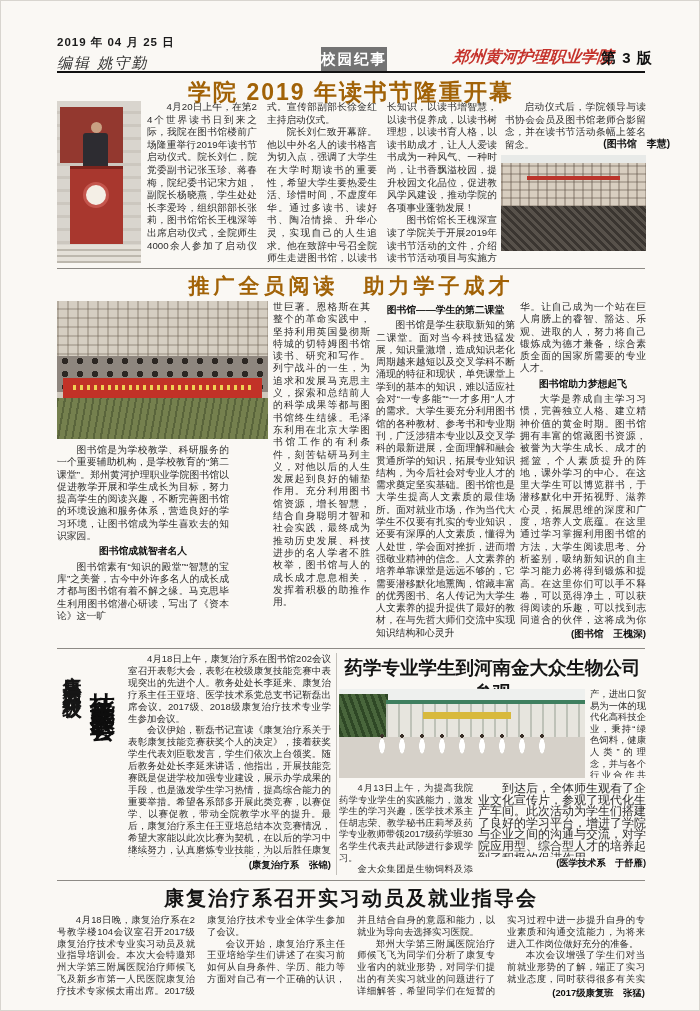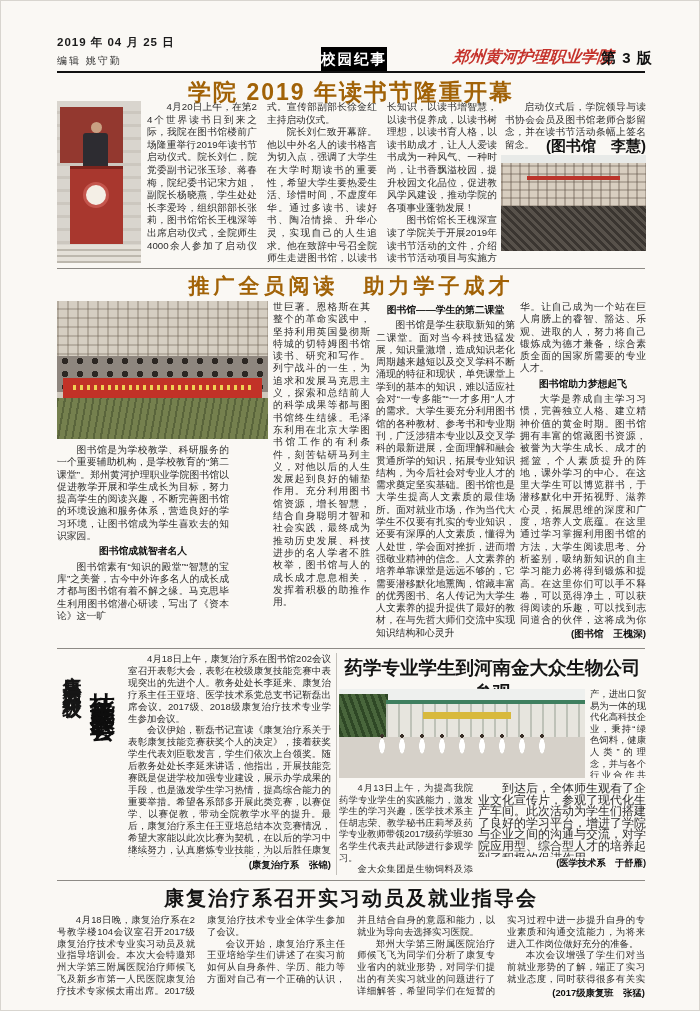--- a/index.html
+++ b/index.html
@@ -5,22 +5,22 @@
   * { box-sizing: border-box; margin: 0; padding: 0; }
   html,body { background:#b9b6b0; }
   .page {
     position: relative; width: 700px; height: 1011px;
     background: #faf8f4; border: 1px solid #d8d5cf;
     font-family: "Liberation Sans", sans-serif; color: #222;
     overflow: hidden; margin: 0 auto;
   }
   
   .hdr-date { position:absolute; left:56px; top:34px; font-size:11.5px; font-weight:bold; letter-spacing:1px; color:#1a1a1a; }
-  .hdr-editor { position:absolute; left:56px; top:53px; font-size:10px; color:#333; letter-spacing:2px; }
-  .hdr-badge { position:absolute; left:320px; top:46px; width:66px; height:24px; background:#000000; color:#fff;
+  .hdr-editor { position:absolute; left:56px; top:53px; font-size:15px; color:#333; letter-spacing:2px;font-style:italic; }
+  .hdr-badge { position:absolute; left:320px; top:46px; width:66px; height:24px; background:#737373; color:#fff;
     font-size:14.5px; font-weight:bold; text-align:center; line-height:24px; letter-spacing:2px; }
   .hdr-masthead { position:absolute; left:452px; top:46px; width:142px; font-size:16px; font-weight:bold; color:#c5322b;
     font-family:"DejaVu Serif", serif; font-style:italic; transform:skewX(-6deg); letter-spacing:0px; white-space:nowrap; }
   .hdr-pageno { position:absolute; left:600px; top:48px; font-size:15px; font-weight:bold; color:#111; letter-spacing:1px; }
   .hdr-rule { position:absolute; left:56px; top:70px; width:588px; height:2px; background:#111; }
   
   .rule { position:absolute; left:56px; width:588px; height:1px; background:#8d8a85; }
   .vrule { position:absolute; width:1px; background:#c2bfb9; }
   .headline-red { position:absolute; color:#a16207; font-weight:bold; text-align:center; letter-spacing:2px; }
   .headline-black { position:absolute; color:#141414; font-weight:bold; text-align:center; letter-spacing:1px; }
@@ -36,21 +36,21 @@
   .ph1-head { position:absolute; left:40%; top:13%; width:11px; height:11px; border-radius:50%; background:#c9a183; }
   .ph1-body { position:absolute; left:31%; top:20%; width:30%; height:22%; background:#2d2c31; border-radius:3px; }
   .ph1-podium { position:absolute; left:16%; top:40%; width:62%; height:48%; background:#a8372e; border-top:3px solid #7c241d; }
   .ph1-emblem { position:absolute; left:50%; top:18%; width:26px; height:26px; margin-left:-13px; border-radius:50%;
     background:#f4efe6; border:3px solid #c4564d; }
   .ph1-steps { position:absolute; left:0; bottom:0; width:100%; height:11%;
     background:repeating-linear-gradient(180deg,#e4e0d8 0 4px,#bdb8ae 4px 6px); }
   .a1-text { position:absolute; left:146px; top:100px; width:350px; height:165px;
     column-count:3; column-gap:10px; font-size:9.7px; line-height:12.6px; }
   .a1-tail { position:absolute; left:504px; top:100px; width:141px; height:50px; font-size:9.7px; line-height:12.6px; }
-  .a1-byline { position:absolute; left:504px; top:136px; width:141px; font-size:15px; }
+  .a1-byline { position:absolute; left:528px; top:136px; width:141px; font-size:10px; }
   .photo2 { position:absolute; left:500px; top:154px; width:145px; height:96px; overflow:hidden; background:#e8eae8; }
   .ph2-bld { position:absolute; left:0; top:8%; width:100%; height:46%; background:#d8cec0;
     background-image:repeating-linear-gradient(90deg,rgba(92,80,68,.35) 0 2px,transparent 2px 9px),
       repeating-linear-gradient(0deg,rgba(92,80,68,.3) 0 2px,transparent 2px 8px); }
   .ph2-banner { position:absolute; left:18%; top:22%; width:64%; height:4px; background:#bb342a; }
   .ph2-crowd { position:absolute; left:0; bottom:0; width:100%; height:47%; background:#4a443f;
     background-image:repeating-linear-gradient(45deg,#57514a 0 3px,#3a3530 3px 6px),
       repeating-linear-gradient(135deg,rgba(222,212,200,.28) 0 2px,transparent 2px 5px); }
   .rule-1 { top:267px; }
   

